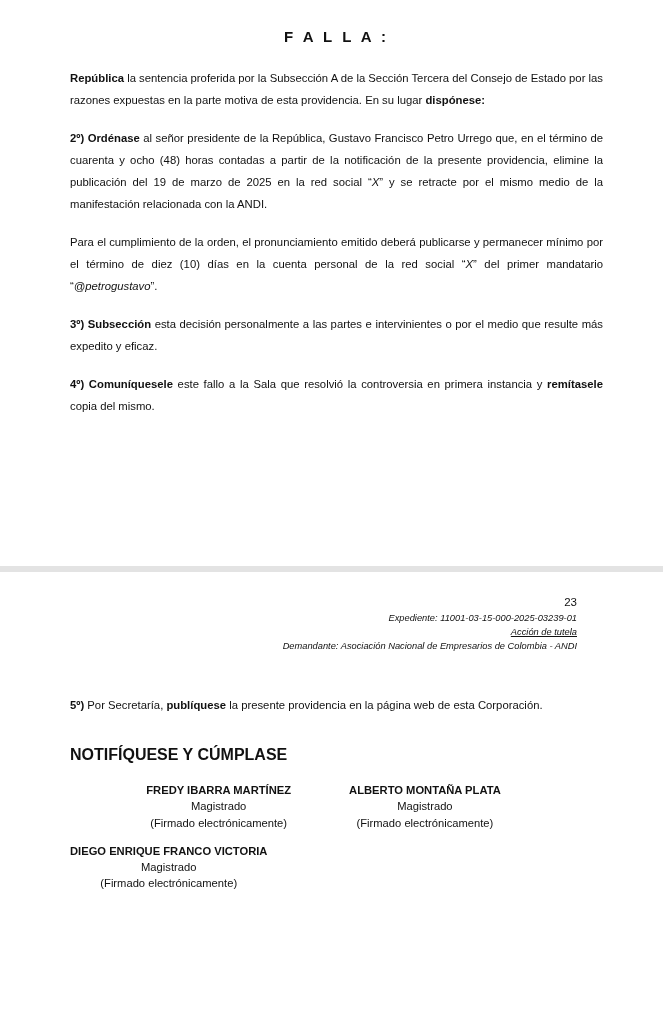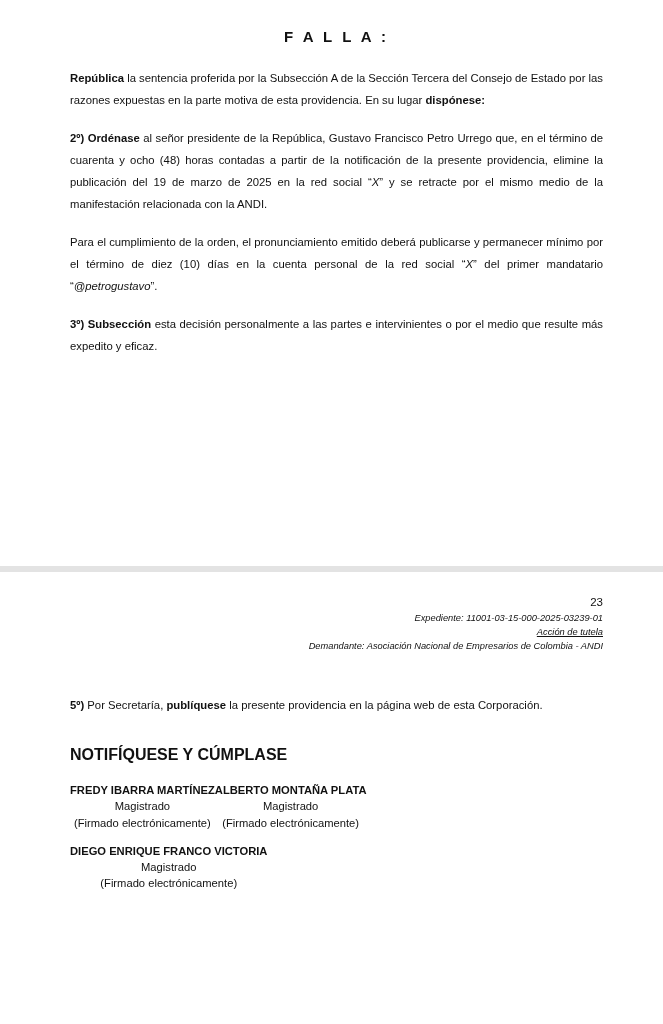--- a/index.html
+++ b/index.html
@@ -21,21 +21,21 @@
   }
   .page-1 {
     padding: 20px 60px 18px 70px;
     height: 566px;
   }
   .gap {
     height: 6px;
     background: #e3e3e3;
   }
   .page-2 {
-    padding: 22px 60px 8px 70px;
+    padding: 22px 86px 8px 70px;
     height: 452px;
   }
   .falla-title {
     text-align: center;
     font-weight: bold;
     font-size: 15px;
     letter-spacing: 3px;
     margin: 8px 0 22px 0;
   }
   p.body {
@@ -64,20 +64,22 @@
   .header-line.underline {
     text-decoration: underline;
   }
   .notifiquese {
     font-size: 16px;
     font-weight: bold;
     margin: 30px 0 18px 0;
   }
   .sign-row {
     display: flex;
+    justify-content: center;
+    gap: 58px;
     margin-bottom: 12px;
   }
   .sign-block {
     text-align: center;
     font-size: 11.2px;
     line-height: 1.45;
   }
   .sign-name {
     font-weight: bold;
   }
@@ -91,20 +93,21 @@
 </head>
 <body>
 
 <div class="page page-1">
   <div class="falla-title">F A L L A :</div>
   <div id="p1-paragraphs">
       <p class="body"><b>República</b><span> la sentencia proferida por la Subsección A de la Sección Tercera del Consejo de Estado por las razones expuestas en la parte motiva de esta providencia. En su lugar </span><b>dispónese:</b></p>
       <p class="body"><b>2º) Ordénase</b><span> al señor presidente de la República, Gustavo Francisco Petro Urrego que, en el término de cuarenta y ocho (48) horas contadas a partir de la notificación de la presente providencia, elimine la publicación  del 19 de marzo de 2025 en la red social “</span><i>X</i><span>” y se retracte por el mismo medio de la manifestación relacionada con la ANDI.</span></p>
       <p class="body"><span>Para el cumplimiento de la orden, el pronunciamiento emitido deberá publicarse y permanecer mínimo por el término de diez (10) días en la cuenta personal de la red social “</span><i>X</i><span>” del primer mandatario “</span><i>@petrogustavo</i><span>”.</span></p>
       <p class="body"><b>3º) Subsección</b><span> esta decisión personalmente a las partes e intervinientes o por el medio que resulte más expedito y eficaz.</span></p>
+      <p class="body"><b>4º) Comuníquesele</b><span> este fallo a la Sala que resolvió la controversia en primera instancia y </span><b>remítasele</b><span> copia del mismo.</span></p>
     </div>
 </div>
 
 <div class="gap"></div>
 
 <div class="page page-2">
   <div class="header-block">
     <div class="page-number">23</div>
     <div id="p2-header-lines">
         <div class="header-line">Expediente: 11001-03-15-000-2025-03239-01</div>

